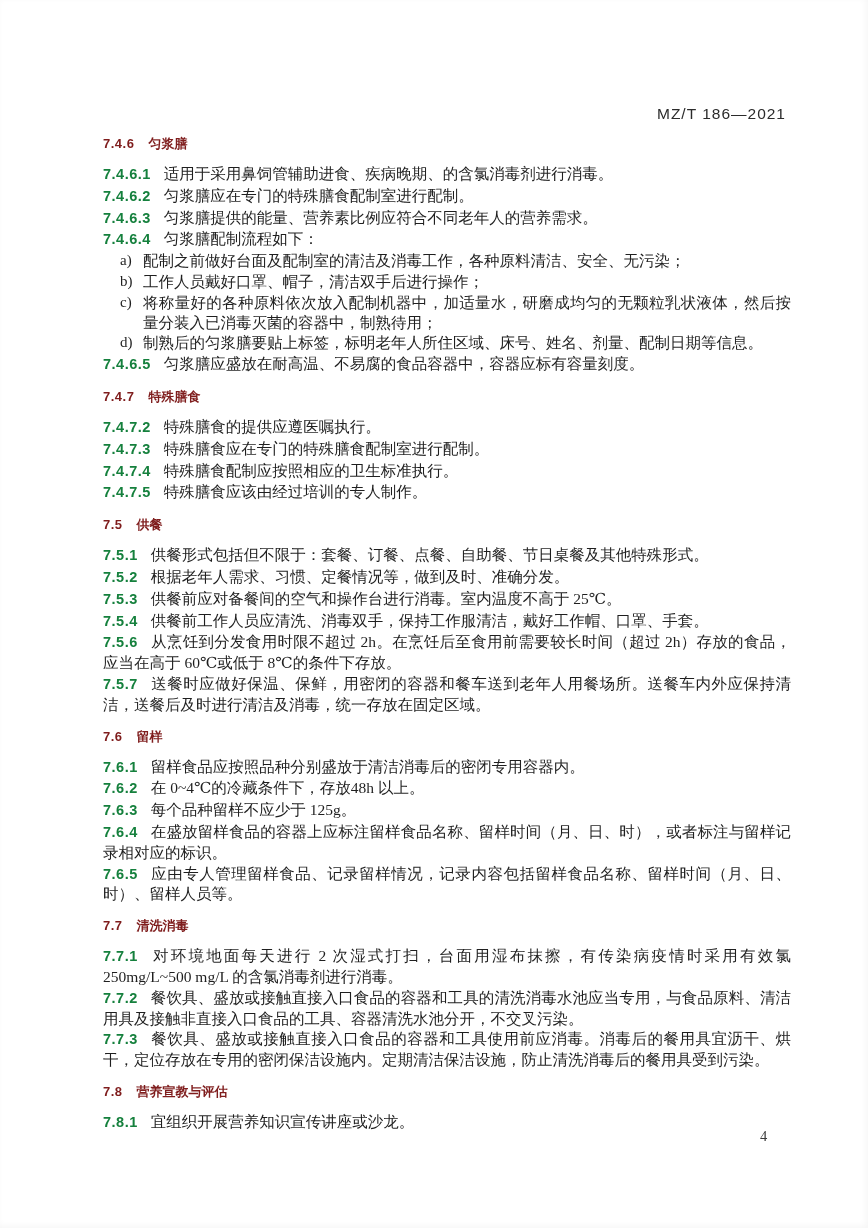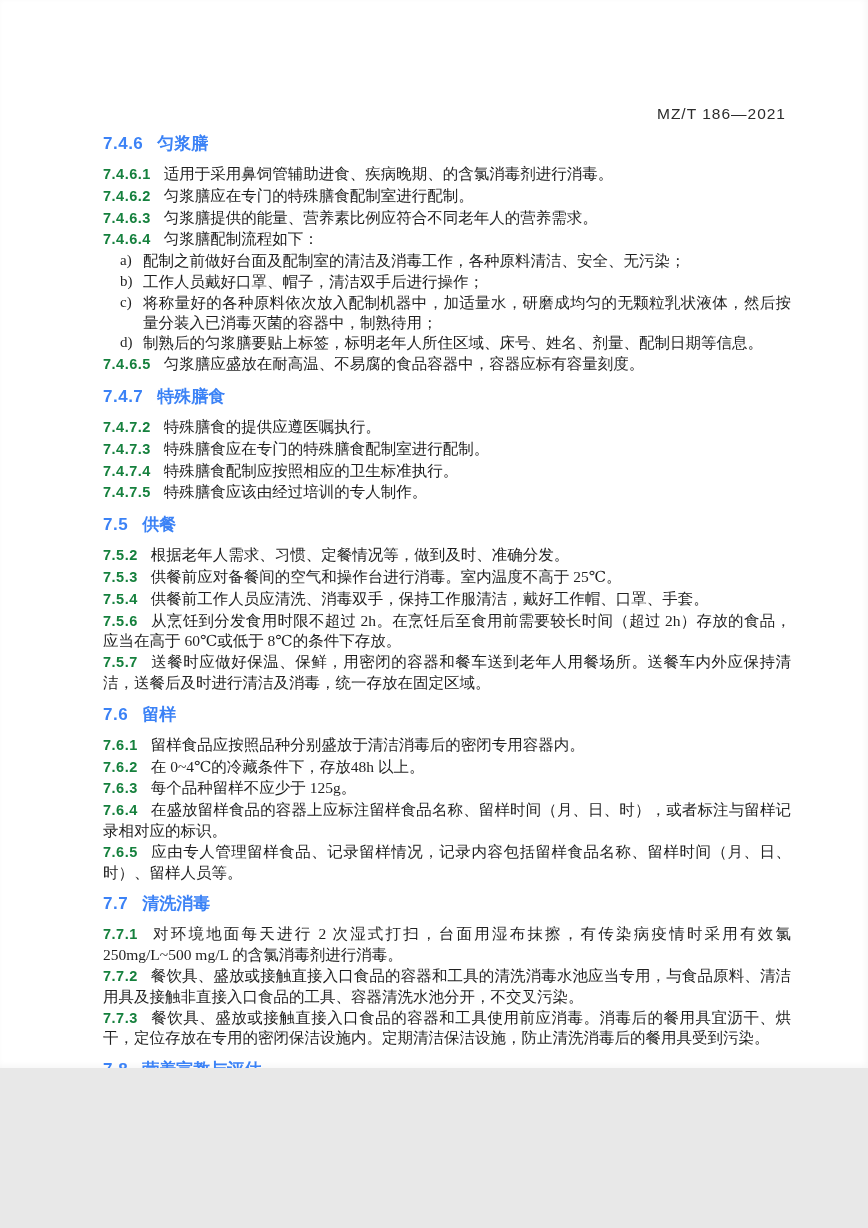--- a/index.html
+++ b/index.html
@@ -4,21 +4,21 @@
 <title>MZ/T 186—2021 · 第4页</title>
 <style>
   html, body {
     margin: 0;
     padding: 0;
     background: #e8e8e8;
   }
   .page {
     position: relative;
     width: 868px;
-    height: 1068px;
+    height: 1228px;
     margin: 0 auto;
     background: #ffffff;
     color: #1f1f1f;
     font-family: "Liberation Serif", "DejaVu Serif", serif;
     overflow: hidden;
     box-shadow: inset -2px -2px 6px rgba(0,0,0,0.04);
   }
   .doc-header {
     position: absolute;
     top: 105px;
@@ -33,24 +33,24 @@
   .content {
     position: absolute;
     left: 103px;
     top: 134px;
     width: 688px;
   }
   .content p { margin: 0; }
   .heading {
     font-family: "Liberation Sans", "DejaVu Sans", sans-serif;
     font-weight: 700;
-    font-size: 17px;
+    font-size: 13px;
     line-height: 20px;
     margin: 12px 0 10px !important;
-    color: #3b82f6;
+    color: #7f1d1d;
   }
   .heading:first-child { margin-top: 0 !important; }
   .heading .num { margin-right: 14px; letter-spacing: 0.5px; }
   .clause {
     font-size: 15.5px;
     line-height: 19.8px;
     text-align: justify;
     margin-bottom: 1px !important;
   }
   .clause .num {
@@ -116,20 +116,21 @@
         <span class="num">d)</span>
         <span class="txt">制熟后的匀浆膳要贴上标签，标明老年人所住区域、床号、姓名、剂量、配制日期等信息。</span>
       </p>
       <p class="clause"><span class="num">7.4.6.5</span><span class="txt">匀浆膳应盛放在耐高温、不易腐的食品容器中，容器应标有容量刻度。</span></p>
       <p class="heading"><span class="num">7.4.7</span><span class="txt">特殊膳食</span></p>
       <p class="clause"><span class="num">7.4.7.2</span><span class="txt">特殊膳食的提供应遵医嘱执行。</span></p>
       <p class="clause"><span class="num">7.4.7.3</span><span class="txt">特殊膳食应在专门的特殊膳食配制室进行配制。</span></p>
       <p class="clause"><span class="num">7.4.7.4</span><span class="txt">特殊膳食配制应按照相应的卫生标准执行。</span></p>
       <p class="clause"><span class="num">7.4.7.5</span><span class="txt">特殊膳食应该由经过培训的专人制作。</span></p>
       <p class="heading"><span class="num">7.5</span><span class="txt">供餐</span></p>
+      <p class="clause"><span class="num">7.5.1</span><span class="txt">供餐形式包括但不限于：套餐、订餐、点餐、自助餐、节日桌餐及其他特殊形式。</span></p>
       <p class="clause"><span class="num">7.5.2</span><span class="txt">根据老年人需求、习惯、定餐情况等，做到及时、准确分发。</span></p>
       <p class="clause"><span class="num">7.5.3</span><span class="txt">供餐前应对备餐间的空气和操作台进行消毒。室内温度不高于 25℃。</span></p>
       <p class="clause"><span class="num">7.5.4</span><span class="txt">供餐前工作人员应清洗、消毒双手，保持工作服清洁，戴好工作帽、口罩、手套。</span></p>
       <p class="clause"><span class="num">7.5.6</span><span class="txt">从烹饪到分发食用时限不超过 2h。在烹饪后至食用前需要较长时间（超过 2h）存放的食品，应当在高于 60℃或低于 8℃的条件下存放。</span></p>
       <p class="clause"><span class="num">7.5.7</span><span class="txt">送餐时应做好保温、保鲜，用密闭的容器和餐车送到老年人用餐场所。送餐车内外应保持清洁，送餐后及时进行清洁及消毒，统一存放在固定区域。</span></p>
       <p class="heading"><span class="num">7.6</span><span class="txt">留样</span></p>
       <p class="clause"><span class="num">7.6.1</span><span class="txt">留样食品应按照品种分别盛放于清洁消毒后的密闭专用容器内。</span></p>
       <p class="clause"><span class="num">7.6.2</span><span class="txt">在 0~4℃的冷藏条件下，存放48h 以上。</span></p>
       <p class="clause"><span class="num">7.6.3</span><span class="txt">每个品种留样不应少于 125g。</span></p>
       <p class="clause"><span class="num">7.6.4</span><span class="txt">在盛放留样食品的容器上应标注留样食品名称、留样时间（月、日、时），或者标注与留样记录相对应的标识。</span></p>

